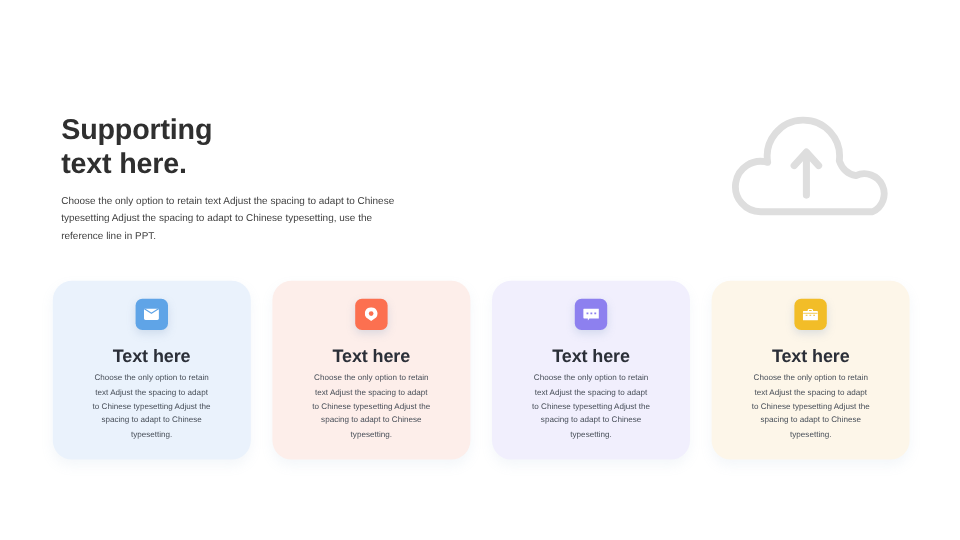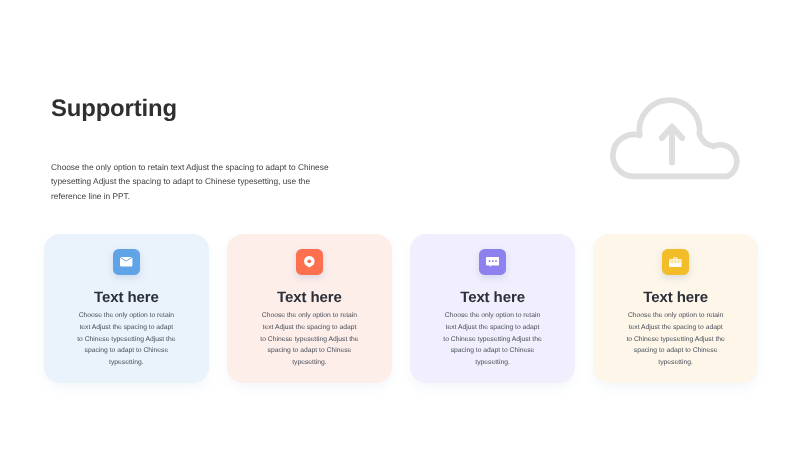--- a/index.html
+++ b/index.html
@@ -38,20 +38,21 @@
   .cardtitle { font-size:15px; font-weight:bold; color:#2b2f38; margin-top:13.8px; letter-spacing:-0.1px; }
   .cardbody { margin-top:4.4px; width:101px; font-size:6.75px; color:#464d57; line-height:11.7px; text-align:center; }
 </style>
 </head>
 <body>
 
 <div class="slide" style="background: rgb(255, 255, 255);">
 
   <div class="headline" style="color: rgb(47, 47, 47);">
     <div>Supporting</div>
+    <div>text here.</div>
   </div>
 
   <div class="lede" style="color: rgb(65, 65, 65);">Choose the only option to retain text Adjust the spacing to adapt to Chinese typesetting Adjust the spacing to adapt to Chinese typesetting, use the reference line in PPT.</div>
 
   <div class="cloud">
     <svg width="140" height="92" viewBox="603 91 140 92" fill="none">
       <path d="M 727.15 176.45
                L 633.85 176.45
                A 21 21 0 1 1 639.77 135.30
                A 30.15 30.15 0 1 1 699.4 134.0

